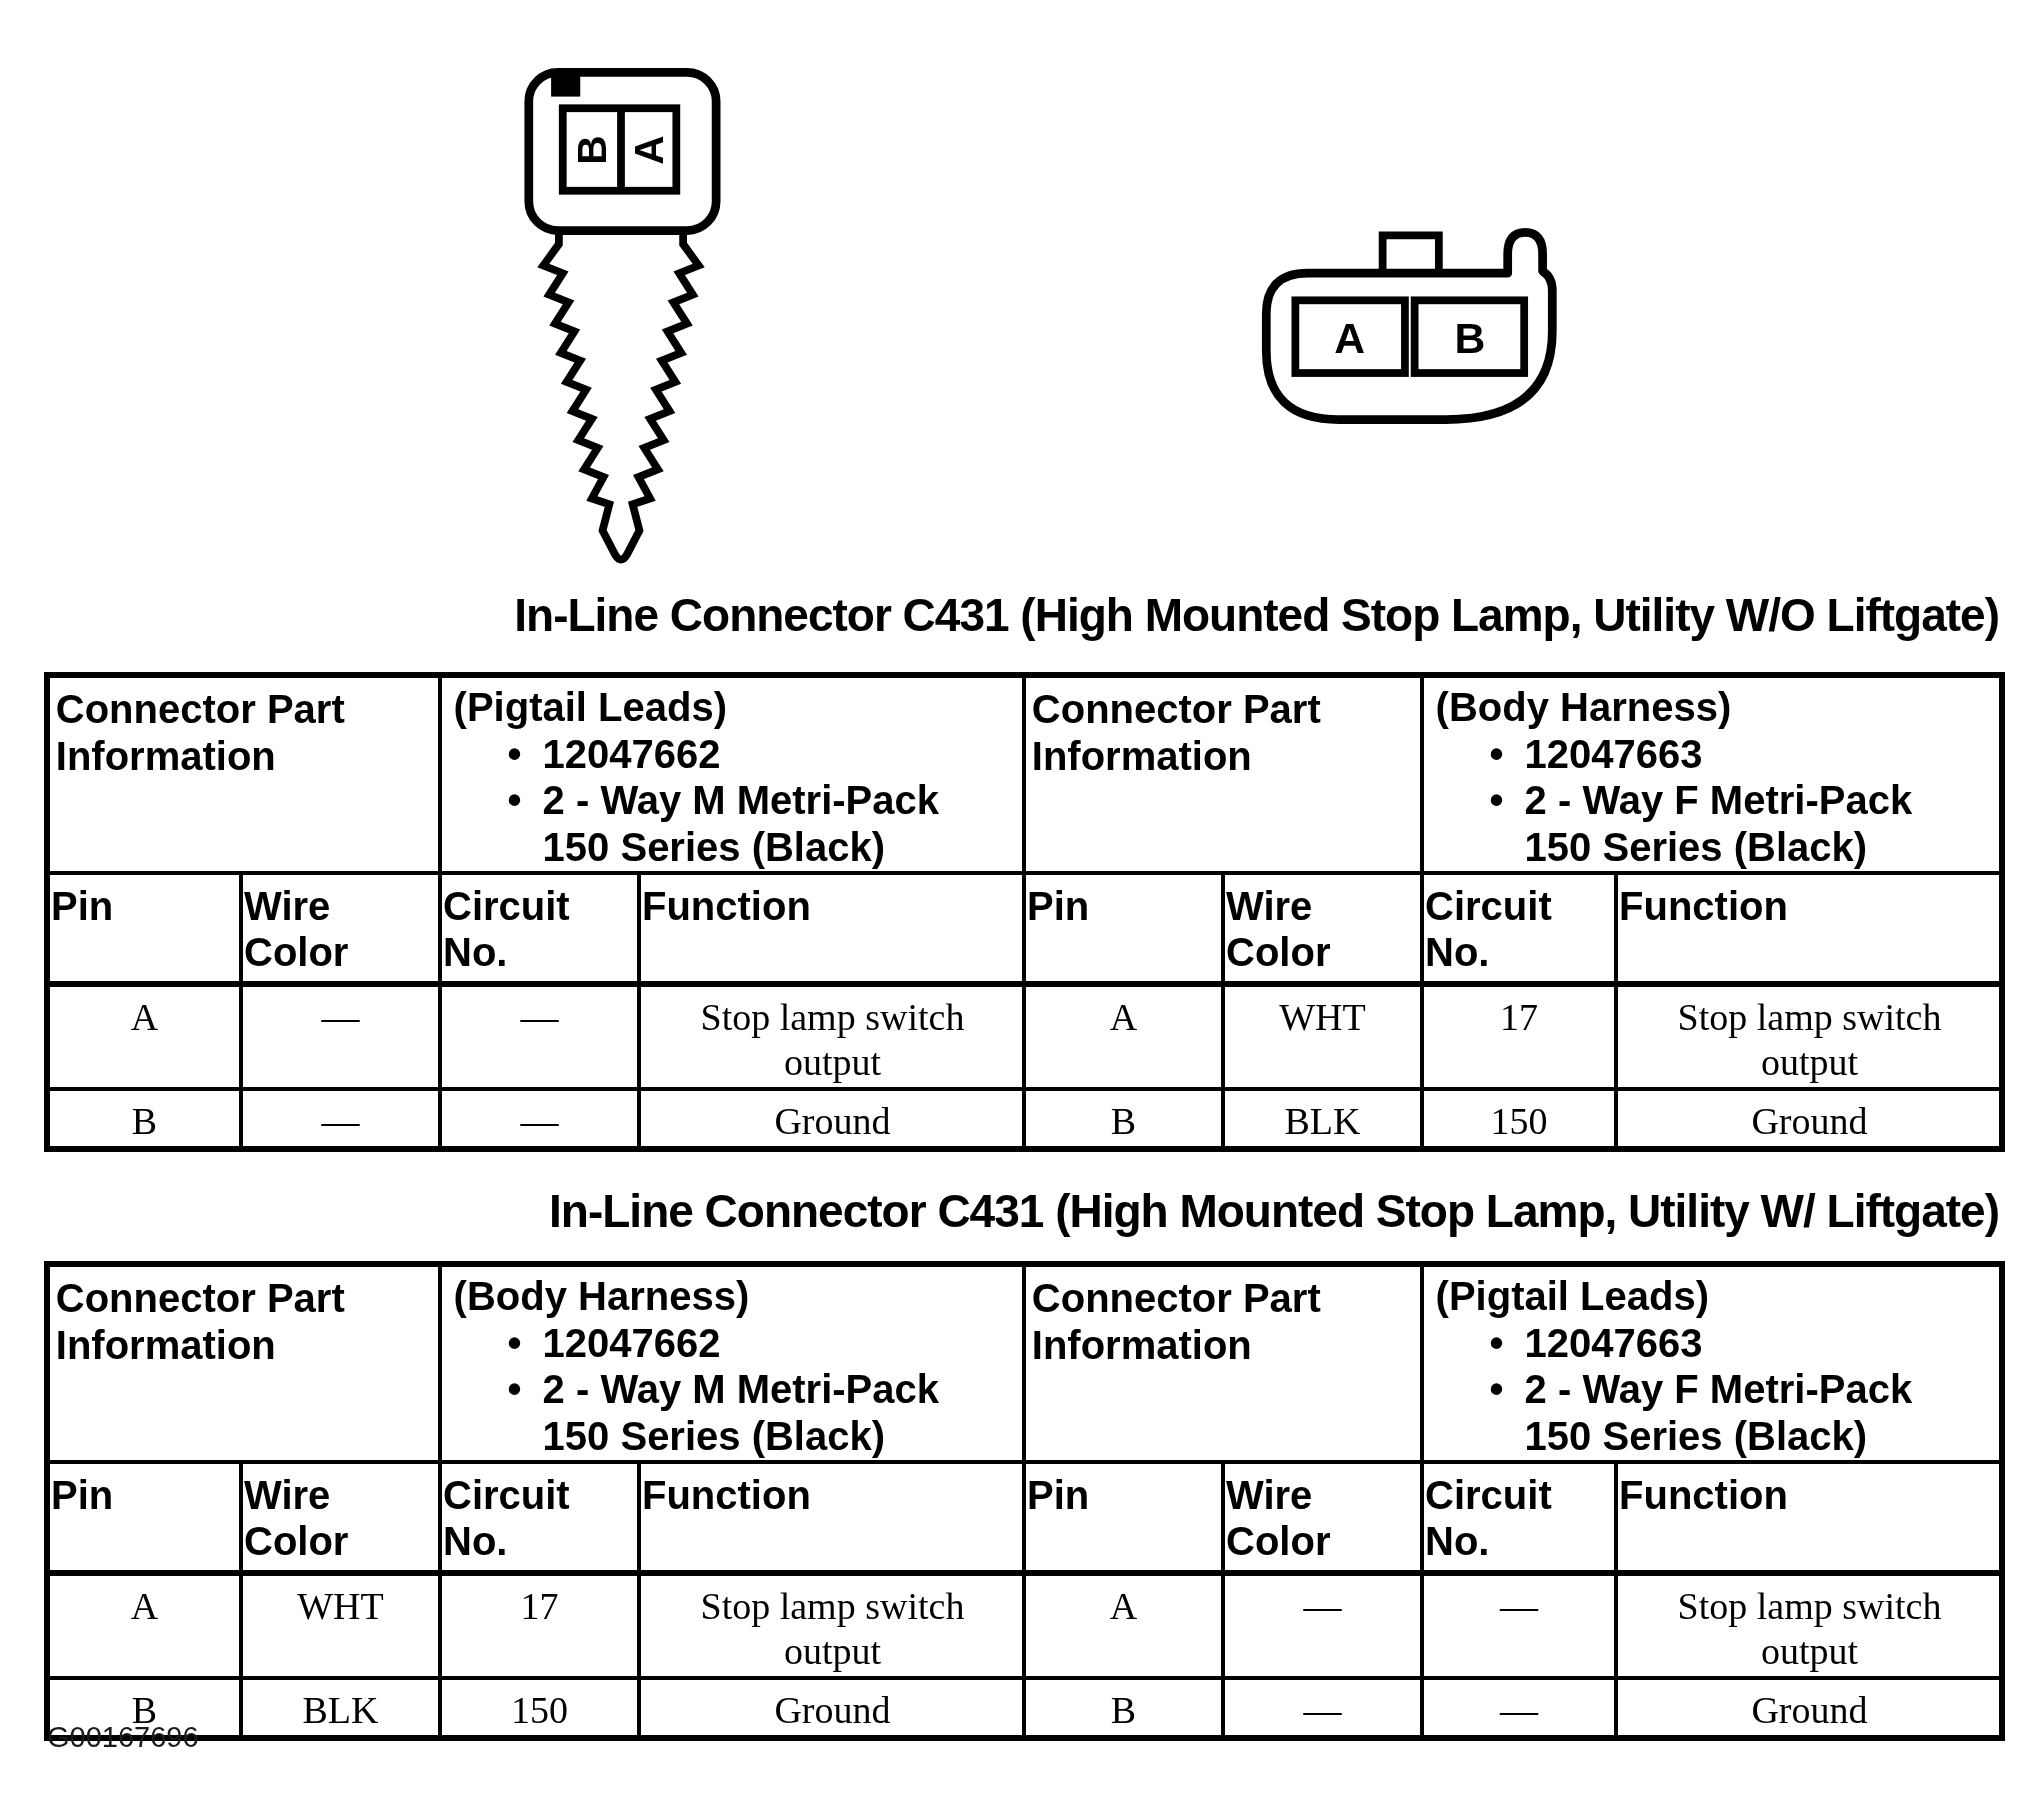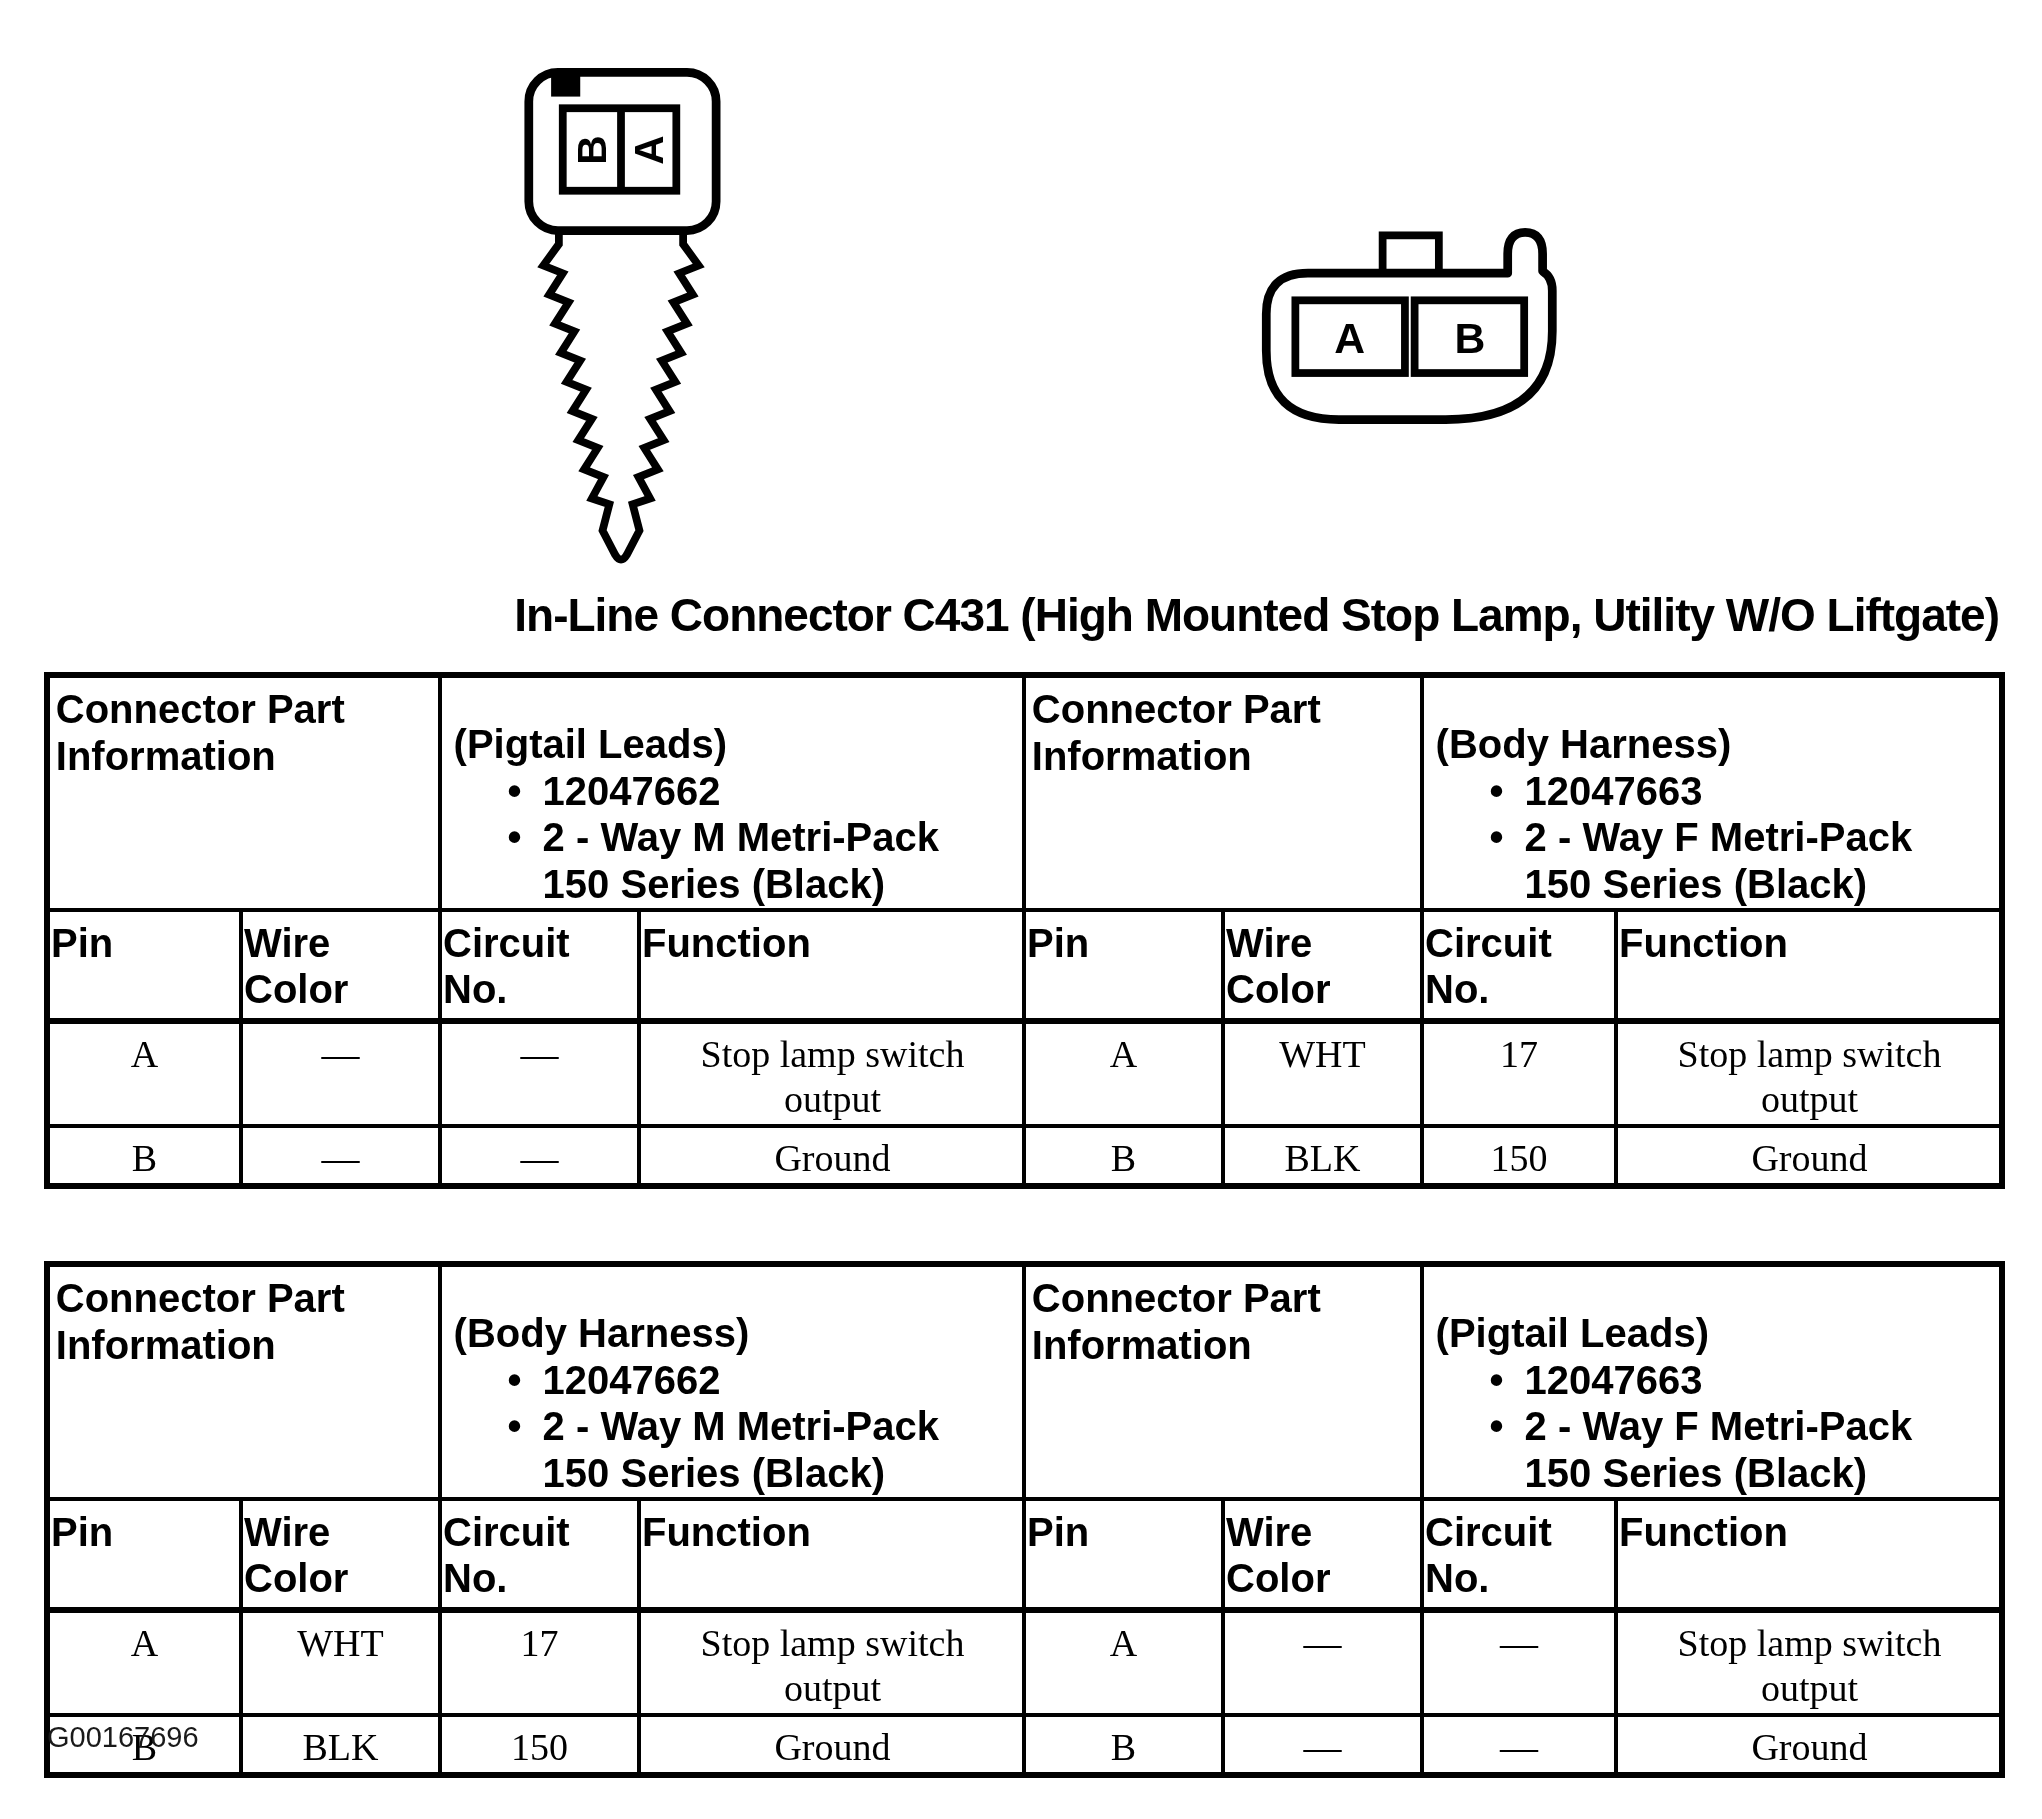--- a/index.html
+++ b/index.html
@@ -48,21 +48,21 @@
     line-height: 1.17;
     padding: 7.8px 5.8px 0 5.8px;
   }
   .c-part {
     font-weight: bold;
     font-size: 40px;
     line-height: 1.17;
     padding: 5.8px 7.8px 0 11.6px;
     text-align: left;
   }
-  .part-name { white-space: nowrap; margin-top: 37px; }
+  .part-name { white-space: nowrap; }
   .bullet { display: flex; padding-left: 54px; }
   .bullet .dot { width: 35px; flex: 0 0 35px; }
   .bullet .btxt { display: block; max-width: 456px; }
 
   
   tr.r-cols td {
     height: 97px;
     text-align: left;
     font-weight: bold;
     font-size: 40px;
@@ -196,20 +196,21 @@
       <td class="cell-c">—</td>
       <td class="cell-fn">Ground</td>
       <td class="cell-c">B</td>
       <td class="cell-c">BLK</td>
       <td class="cell-c">150</td>
       <td class="cell-fn">Ground</td>
     </tr>
     </tbody>
   </table>
 
+  <div class="section-title" style="top:1184px">In-Line Connector C431 (High Mounted Stop Lamp, Utility W/ Liftgate)</div>
 
   <table class="ctable" style="top:1261px">
     <colgroup>
       <col style="width:194px">
         <col style="width:199px">
         <col style="width:199px">
         <col style="width:385px">
       <col style="width:199px">
         <col style="width:199px">
         <col style="width:194px">

